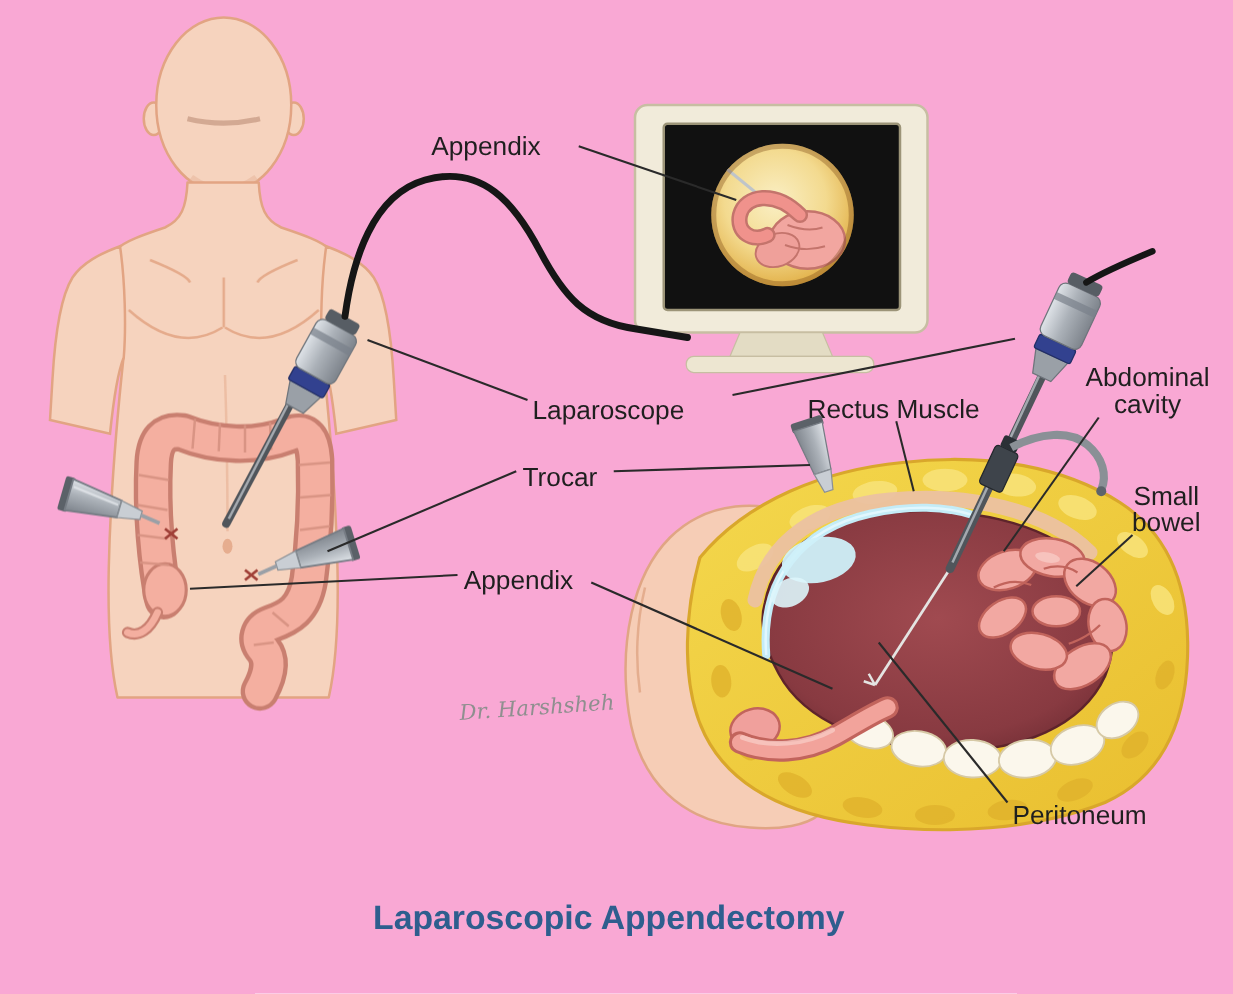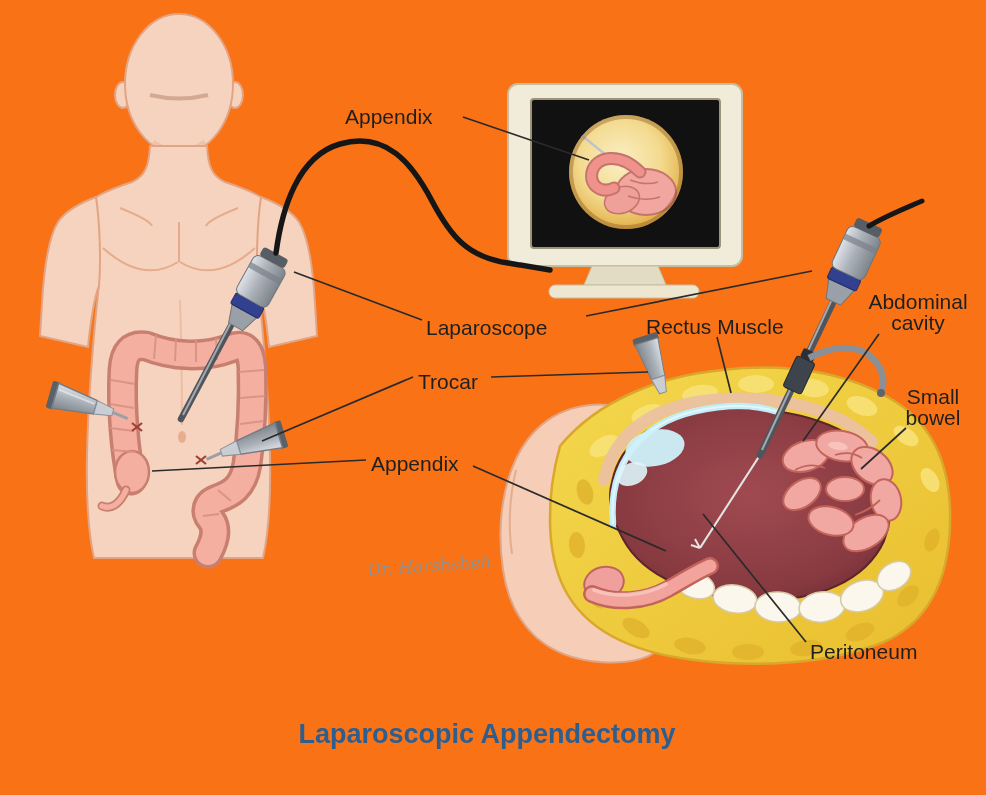--- a/index.html
+++ b/index.html
@@ -1,16 +1,16 @@
 <!DOCTYPE html>
 <html><head>
 <meta charset="utf-8">
 <style>
   html,body{margin:0;padding:0;background:#ffffff;}
-  .stage{position:relative;width:986px;height:795px;background:#f97316;overflow:hidden;
+  .stage{position:relative;width:986px;height:795px;background:#f9a8d4;overflow:hidden;
          font-family:"Liberation Sans", sans-serif;}
   svg{display:block;}
   text{font-family:"Liberation Sans", sans-serif;}
   .label-text{font-size:21px;fill:#1f1f1f;}
   .title-text{font-size:27px;font-weight:bold;}
   .signature-text{font-family:"DejaVu Serif", serif;font-style:italic;font-size:17px;fill:#8f8f8f;}
 </style>
 </head>
 <body>
 

